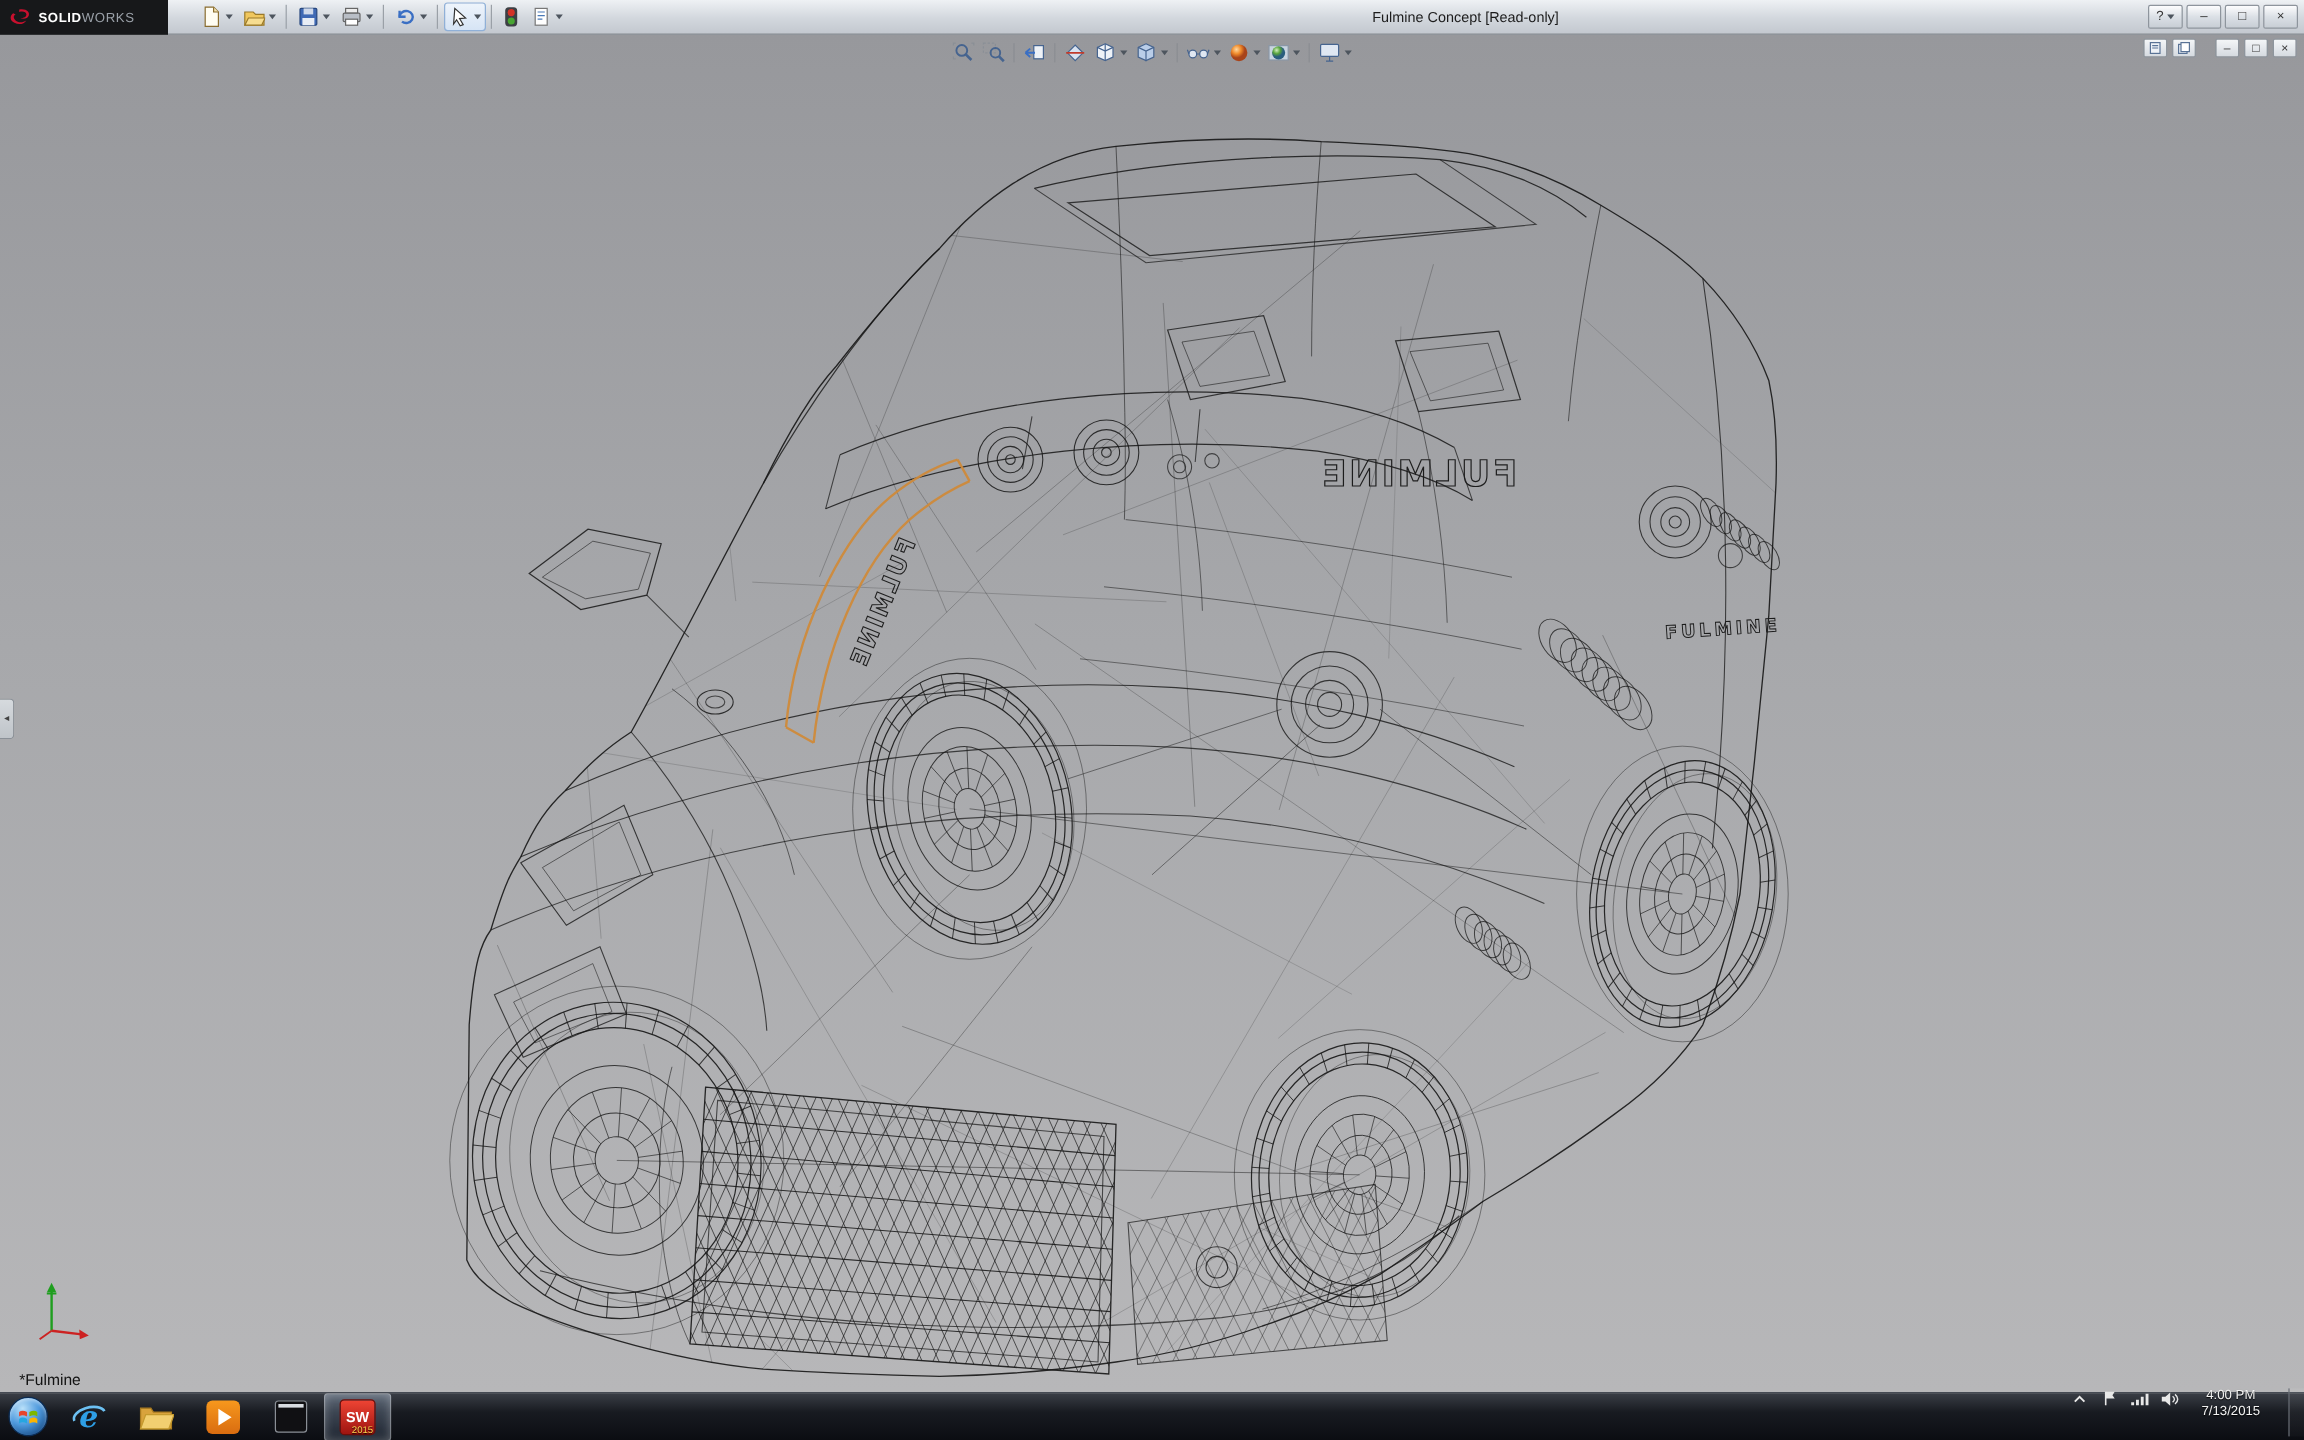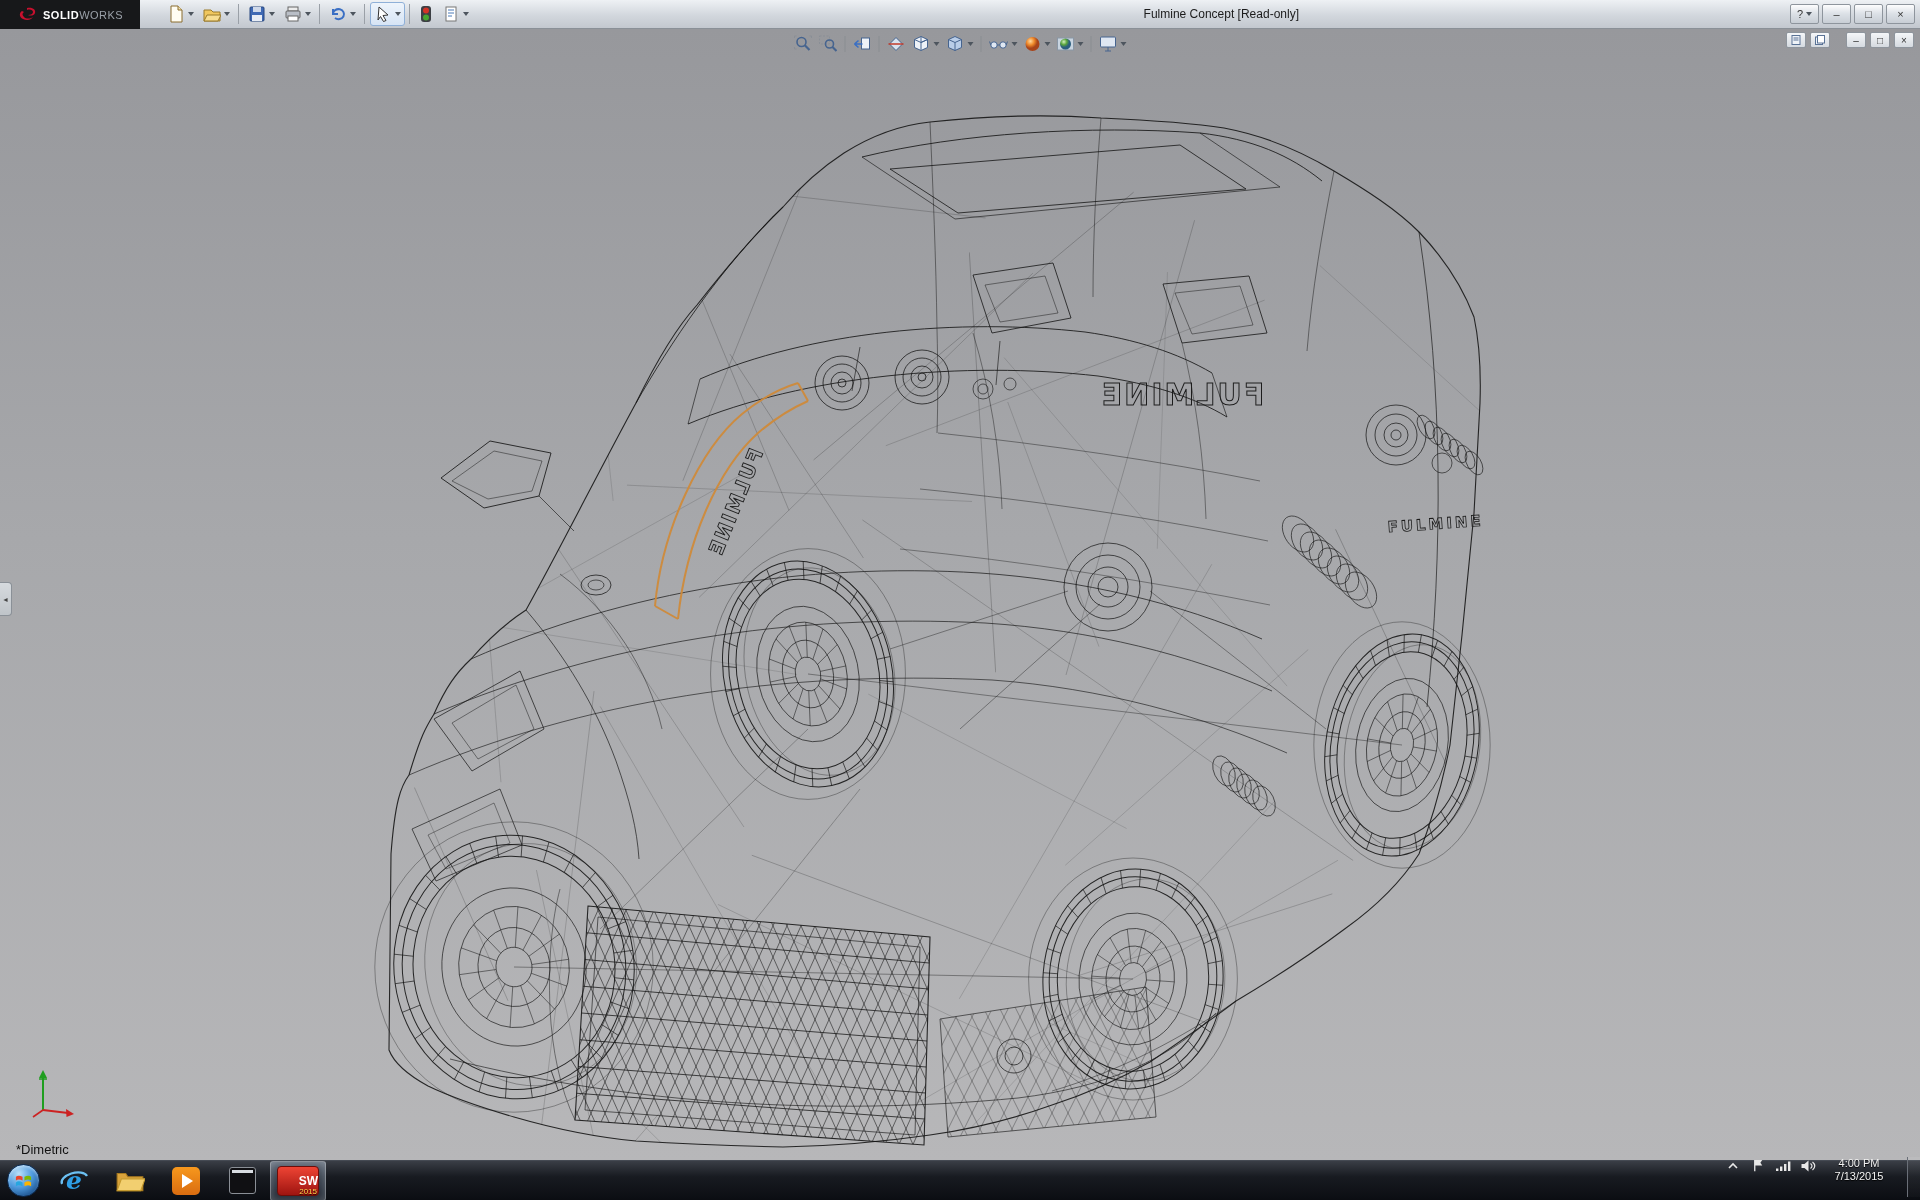--- a/index.html
+++ b/index.html
@@ -1,19 +1,19 @@
 <!DOCTYPE html>
 <html><head>
 <meta charset="utf-8">
 <style>
   *{box-sizing:border-box;margin:0;padding:0}
   html,body{width:1920px;height:1200px;overflow:hidden;font-family:"Liberation Sans",sans-serif;background:#a8a9ac}
   
   .titlebar{position:absolute;top:0;left:0;right:0;height:29px;background:linear-gradient(#eef1f4,#d2d7dd 55%,#c3c8cf);border-bottom:1px solid #8a9097;display:flex;align-items:center;z-index:30}
-  .brand{width:140px;height:30px;background:#17181a;display:flex;align-items:center;gap:5px;padding-left:18px;flex:0 0 auto}
+  .brand{width:140px;height:30px;background:#17181a;display:flex;align-items:center;gap:5px;padding-left:7px;flex:0 0 auto}
   .brand .b1{color:#fff;font-weight:bold;font-size:11px;letter-spacing:.5px}
   .brand .b2{color:#9aa0a8;font-size:11px;letter-spacing:.5px}
   .tb-btn{height:24px;display:flex;align-items:center;padding:0 3px;border:1px solid transparent;border-radius:3px;margin-left:1px;cursor:default}
   .tb-btn.active{border-color:#8fb0d8;background:linear-gradient(#eef4fb,#d6e4f5)}
   .caret{width:0;height:0;border-left:3.5px solid transparent;border-right:3.5px solid transparent;border-top:4px solid #4d555e;margin-left:3px}
   .sep{width:1px;height:20px;background:#9aa0a7;margin:0 4px}
   .title{position:absolute;left:979px;width:320px;text-align:right;font-size:12px;color:#1c1c1c;top:7px;white-space:nowrap}
   .win-ctrls{position:absolute;right:5px;top:4px;display:flex;gap:3px}
   .win-btn{min-width:29px;height:20px;border:1px solid #8e959d;border-radius:2px;background:linear-gradient(#fdfdfe,#dbe0e6 50%,#c8ced5);font-size:11px;display:flex;align-items:center;justify-content:center;color:#333;padding:0 4px}
   
@@ -30,21 +30,21 @@
   
   .taskbar{position:absolute;left:0;right:0;bottom:0;height:40px;background:linear-gradient(#3a3e46,#181b21 40%,#0b0d12);border-top:1px solid #454a53;display:flex;align-items:center;z-index:40}
   .orb{width:46px;height:40px;display:flex;align-items:center;justify-content:center}
   .orb-circle{width:33px;height:33px;border-radius:50%;background:radial-gradient(circle at 35% 28%,#b9e0f9,#4e9ade 45%,#174a84 85%);border:1px solid #0b2b52;display:flex;align-items:center;justify-content:center;box-shadow:inset 0 2px 3px rgba(255,255,255,.5)}
   .app-btn{width:56px;height:40px;display:flex;align-items:center;justify-content:center;position:relative}
   .app-btn.active{background:linear-gradient(rgba(190,215,245,.30),rgba(120,150,190,.18));border:1px solid rgba(255,255,255,.38);border-radius:3px;box-shadow:inset 0 0 8px rgba(255,255,255,.28)}
   .media-icon{width:28px;height:28px;border-radius:5px;background:linear-gradient(#f7981d,#d96c10);display:flex;align-items:center;justify-content:center}
   .play{width:0;height:0;border-left:11px solid #fff;border-top:7px solid transparent;border-bottom:7px solid transparent;margin-left:3px}
   .cmd-icon{width:27px;height:27px;background:#101013;border:1px solid #8a8f96;border-radius:3px;position:relative}
   .cmd-icon::before{content:"";position:absolute;top:2px;left:2px;right:2px;height:3px;background:#d8dce1}
-  .sw-icon{width:42px;height:30px;border-radius:4px;background:linear-gradient(#ee4434,#9e1410);display:flex;align-items:center;justify-content:flex-end;color:#fff;font-weight:bold;font-size:12px;position:relative;border:1px solid #6e0d09}
+  .sw-icon{width:30px;height:30px;border-radius:4px;background:linear-gradient(#ee4434,#9e1410);display:flex;align-items:center;justify-content:center;color:#fff;font-weight:bold;font-size:12px;position:relative;border:1px solid #6e0d09}
   .sw-badge{position:absolute;bottom:-1px;right:1px;color:#ffd34d;font-size:8px;font-weight:normal;text-shadow:0 1px 1px #000}
   .tray{margin-left:auto;display:flex;align-items:flex-start;gap:7px;height:48px}
   .tray-icon{display:flex;align-items:center;justify-content:center;width:18px;height:18px}
   .clock{width:70px;text-align:center;color:#f2f2f2;font-size:11px;line-height:1.25;text-shadow:0 1px 1px #000}
   .show-desktop{width:13px;height:40px;border-left:1px solid #6a6f78;background:linear-gradient(rgba(255,255,255,.06),rgba(255,255,255,.02));margin-left:6px}
 </style>
 </head>
 <body>
 
 <div class="titlebar">
@@ -809,21 +809,21 @@
     <svg width="50" height="54" viewBox="0 0 50 54">
       <line x1="15" y1="44" x2="15" y2="11" stroke="#1f9e1f" stroke-width="2"></line>
       <path d="M15 4 L11 12 L19 12 Z" fill="#1f9e1f"></path>
       <line x1="11" y1="13" x2="19" y2="13" stroke="#1f9e1f" stroke-width="1.5"></line>
       <line x1="15" y1="44" x2="40" y2="47" stroke="#cc2222" stroke-width="2"></line>
       <path d="M46 48 L38 43 L38.5 51 Z" fill="#cc2222"></path>
       <line x1="15" y1="44" x2="5" y2="51" stroke="#cc2222" stroke-width="1.6"></line>
     </svg>
   </div>
 
-  <div class="view-label">*Dimetric</div>
+  <div class="view-label">*Fulmine</div>
 </div>
 
 <div class="taskbar">
   <div class="orb">
     <div class="orb-circle">
       <svg width="19" height="19" viewBox="0 0 20 20">
         <path d="M2 6 C4 4.5 6 4.5 9 6 L9 10 C6 8.5 4 8.5 2 10 Z" fill="#e8452c"></path>
         <path d="M11 6 C14 4.5 16 4.5 18 6 L18 10 C16 8.5 14 8.5 11 10 Z" fill="#7db700"></path>
         <path d="M2 12 C4 10.5 6 10.5 9 12 L9 16 C6 14.5 4 14.5 2 16 Z" fill="#26a6e0"></path>
         <path d="M11 12 C14 10.5 16 10.5 18 12 L18 16 C16 14.5 14 14.5 11 16 Z" fill="#fcb400"></path>

